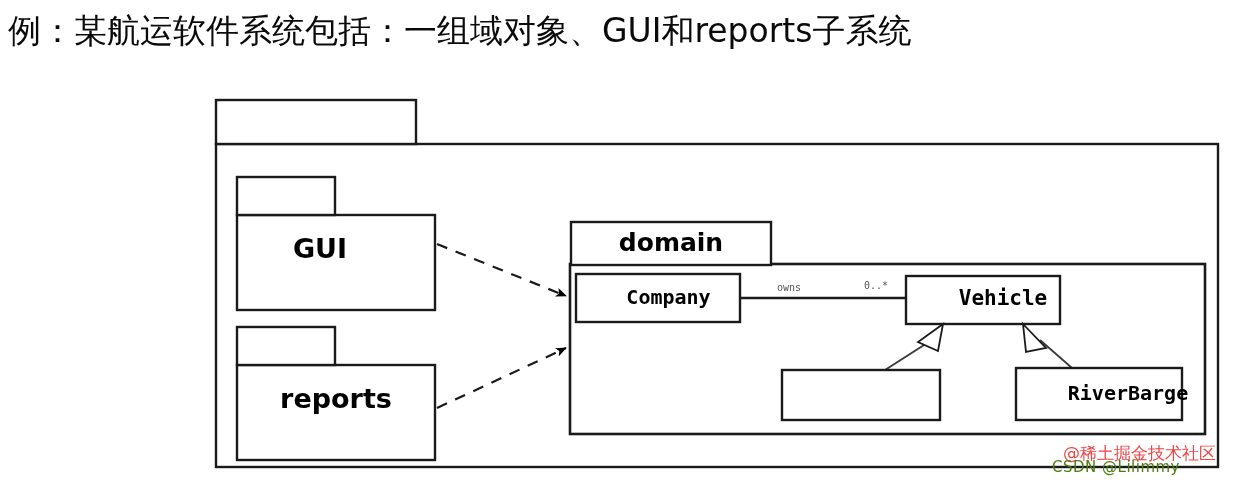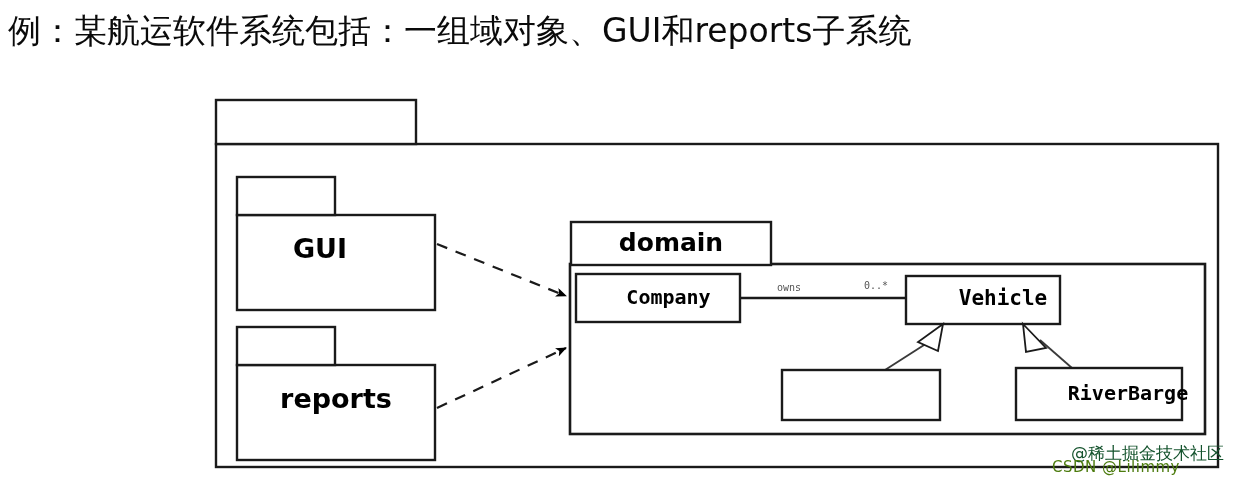--- a/index.html
+++ b/index.html
@@ -158,22 +158,21 @@
   .watermark {
     position: absolute;
     white-space: nowrap;
     pointer-events: none;
     font-family: "DejaVu Sans", "Liberation Sans", sans-serif;
   }
   .watermark.juejin {
     left: 1063px;
     top: 382px;
     font-size: 17px;
-    color: #14532d;
-    margin-left: 8px;
+    color: #ef4444;
   }
   .watermark.csdn {
     left: 1052px;
     top: 398px;
     font-size: 15px;
     color: #4d7c0f;
     letter-spacing: 0.5px;
   }
 </style>
 </head>

